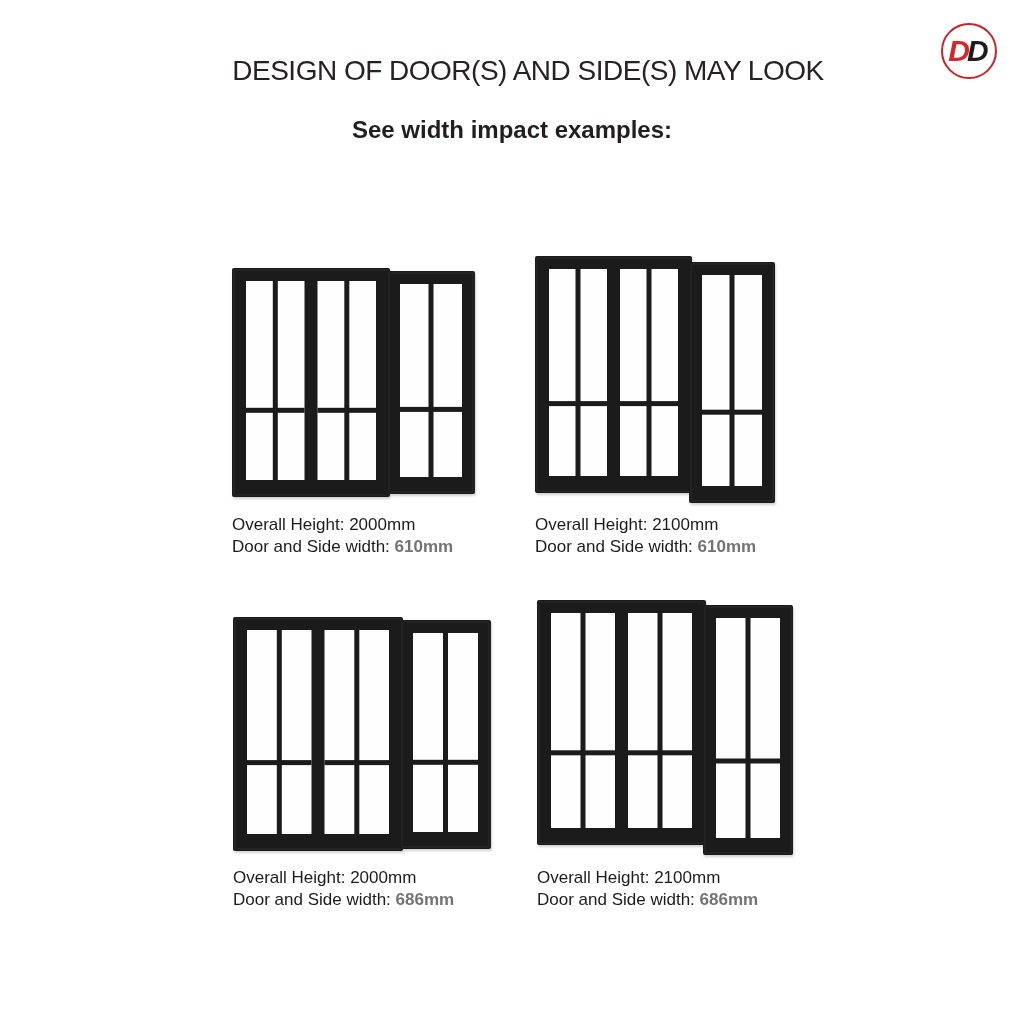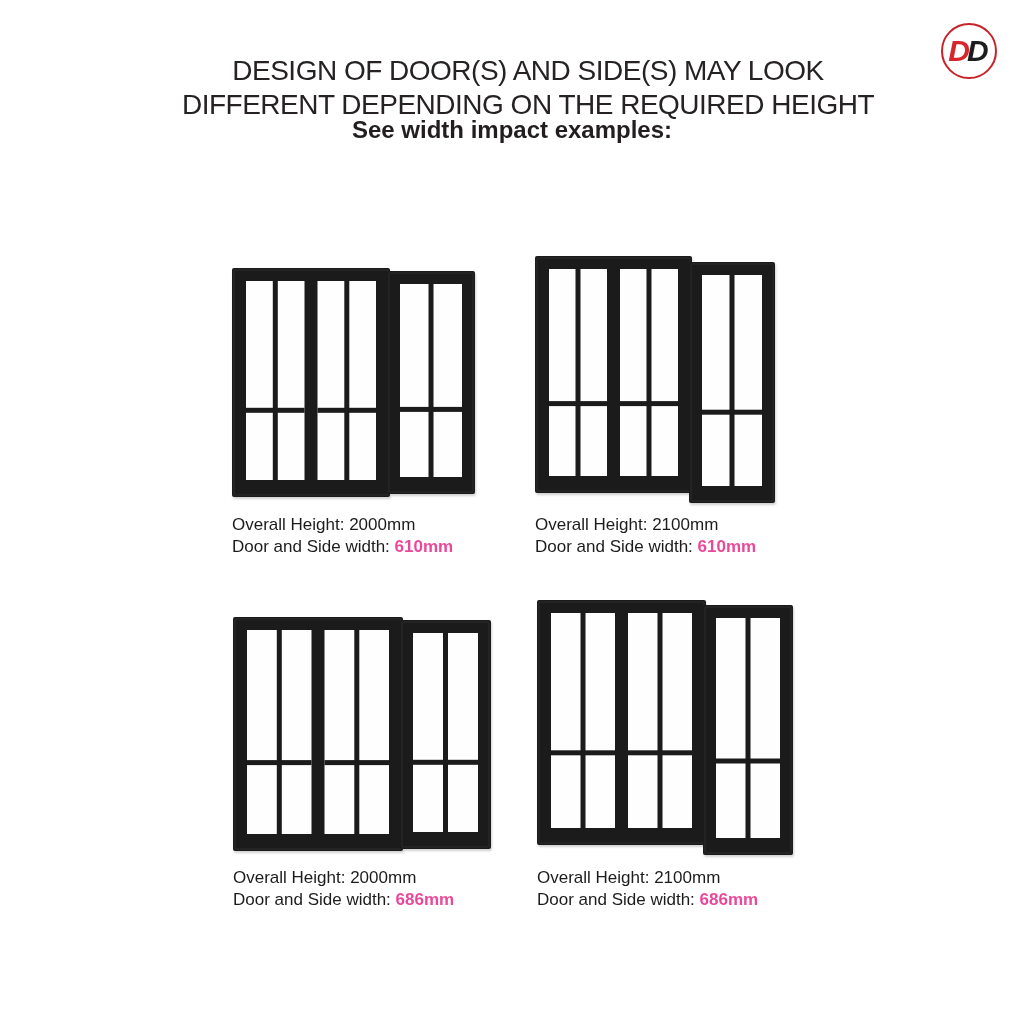--- a/index.html
+++ b/index.html
@@ -21,28 +21,28 @@
   .logo span{font-size:30px;font-weight:700;font-style:italic;line-height:1;
         letter-spacing:-3px;transform:translateX(-2px);}
   .logo .d1{color:#d6252b;}
   .logo .d2{color:#1d1d1d;}
 
   
   .example{position:absolute;}
   .door-art svg{display:block;filter:drop-shadow(1px 2px 1px rgba(0,0,0,0.18));}
   .caption{position:absolute;left:0;white-space:nowrap;
            font-size:17px;line-height:22px;color:#1c1c1c;}
-  .caption strong{font-weight:700;color:#ec4899;}
+  .caption strong{font-weight:700;color:#737373;}
 </style>
 </head>
 <body>
 
 <div class="canvas">
 
-  <h1 class="title"><span>DESIGN OF DOOR(S) AND SIDE(S) MAY LOOK</span><br><span>DIFFERENT DEPENDING ON THE REQUIRED HEIGHT</span></h1>
+  <h1 class="title"><span>DESIGN OF DOOR(S) AND SIDE(S) MAY LOOK</span><br></h1>
 
   <div class="subtitle">See width impact examples:</div>
 
   <div class="logo">
     <span class="d1">D</span>
     <span class="d2">D</span>
   </div>
 
   <div class="example" id="ex0" style="left: 232px; top: 268px;">
     <div class="door-art">

